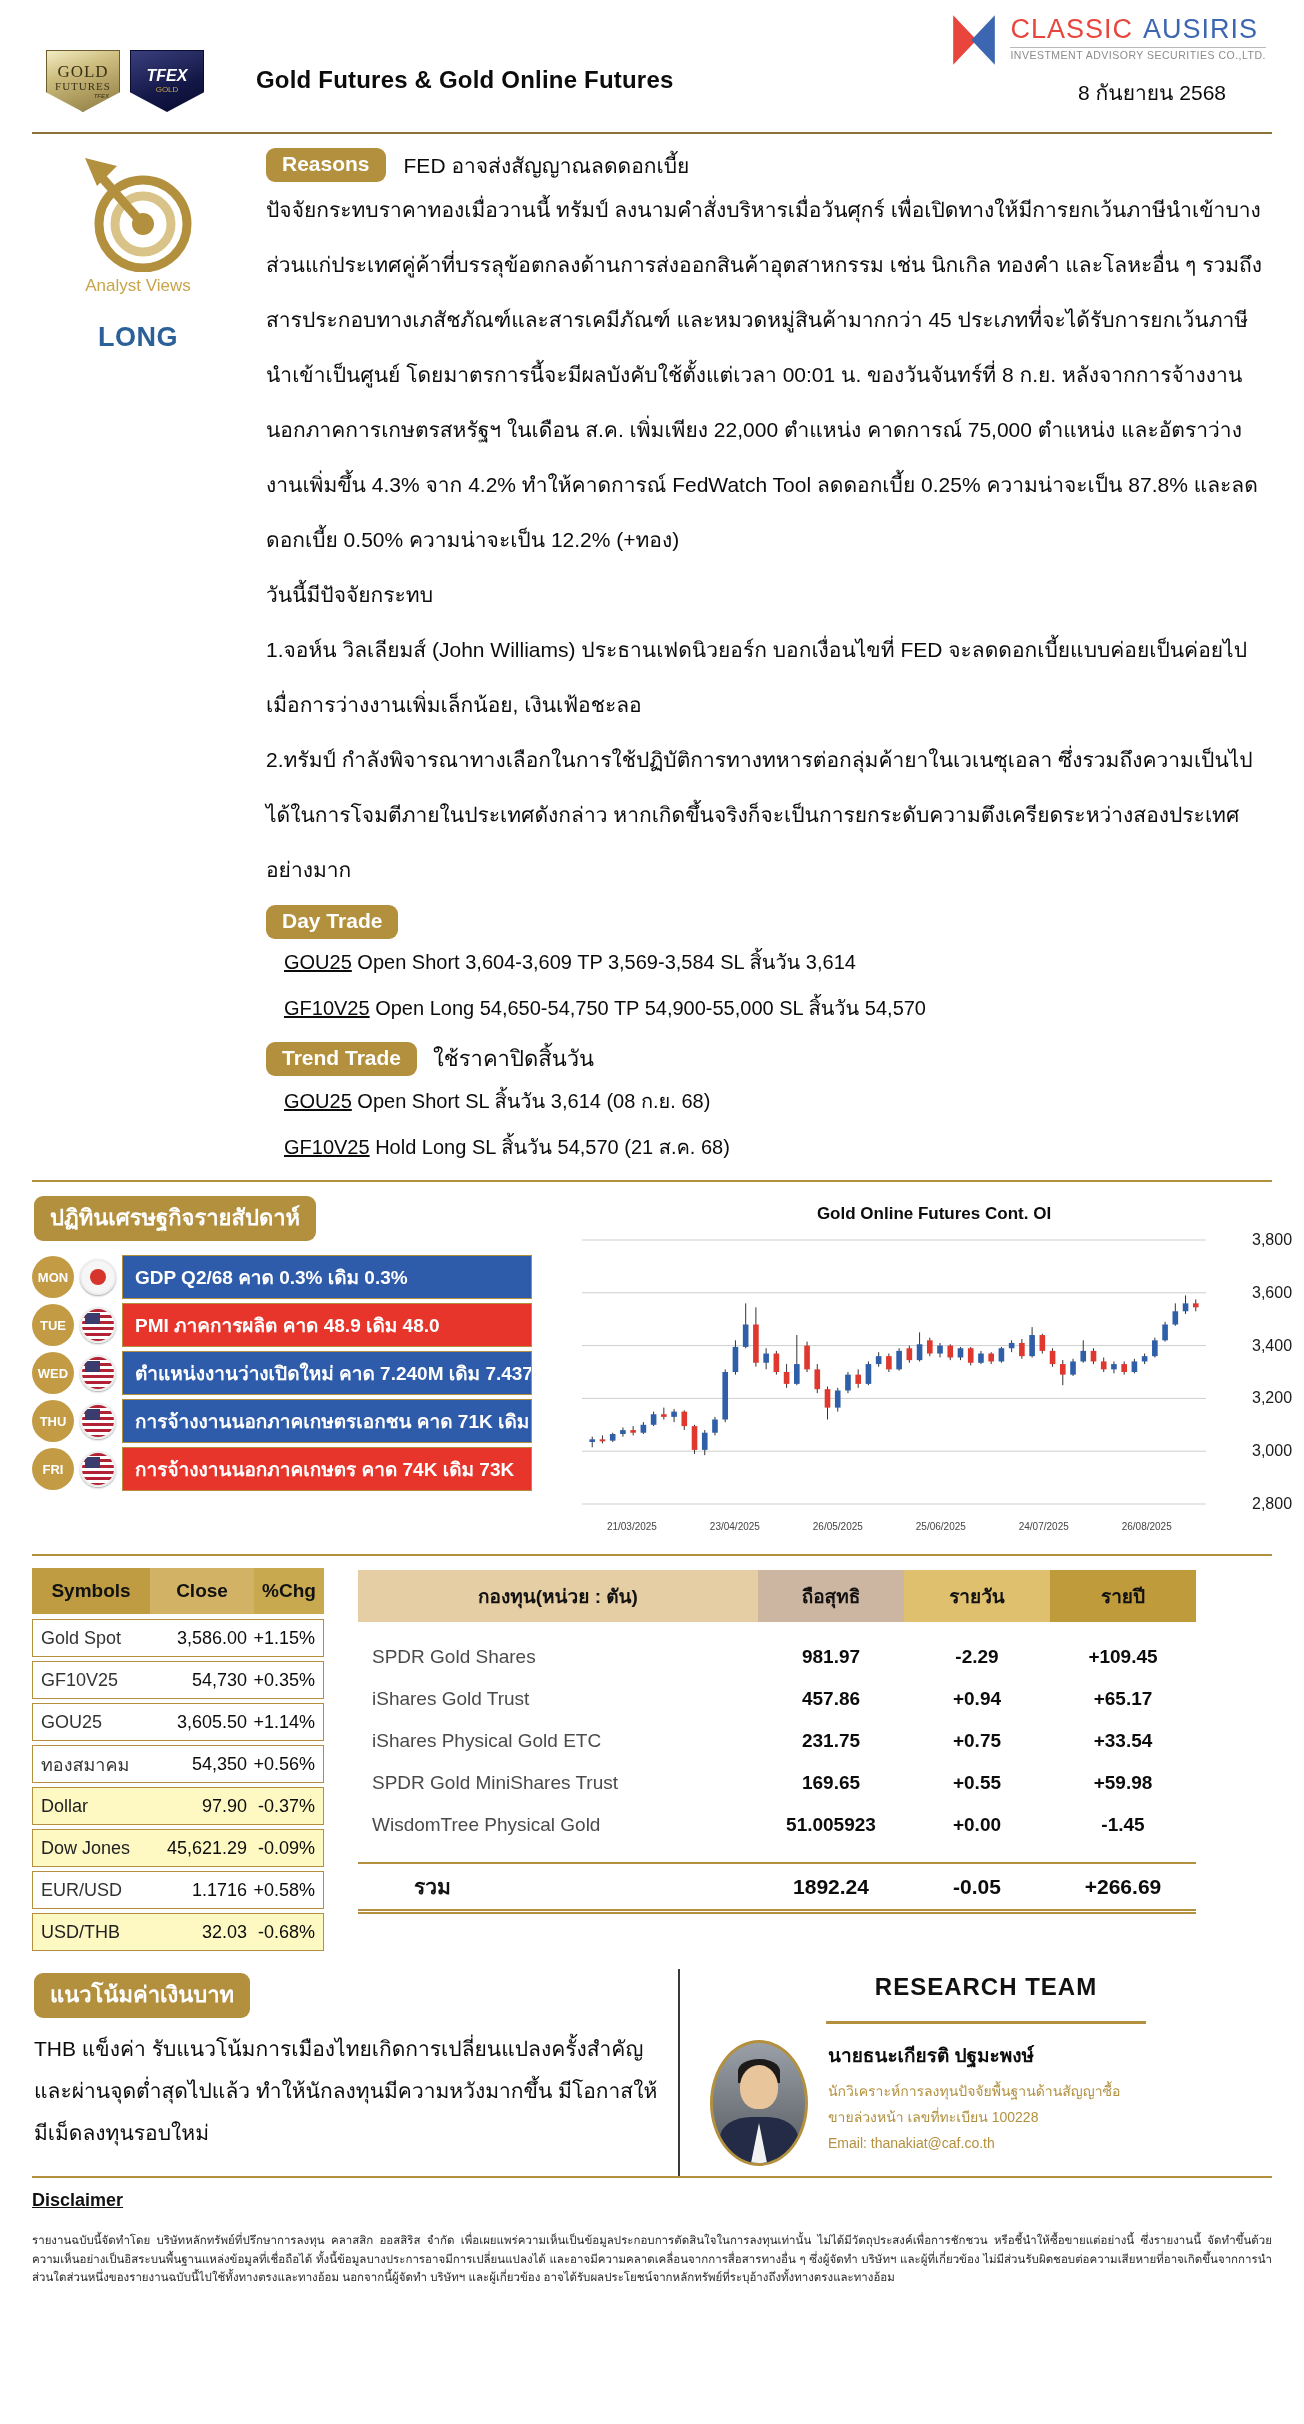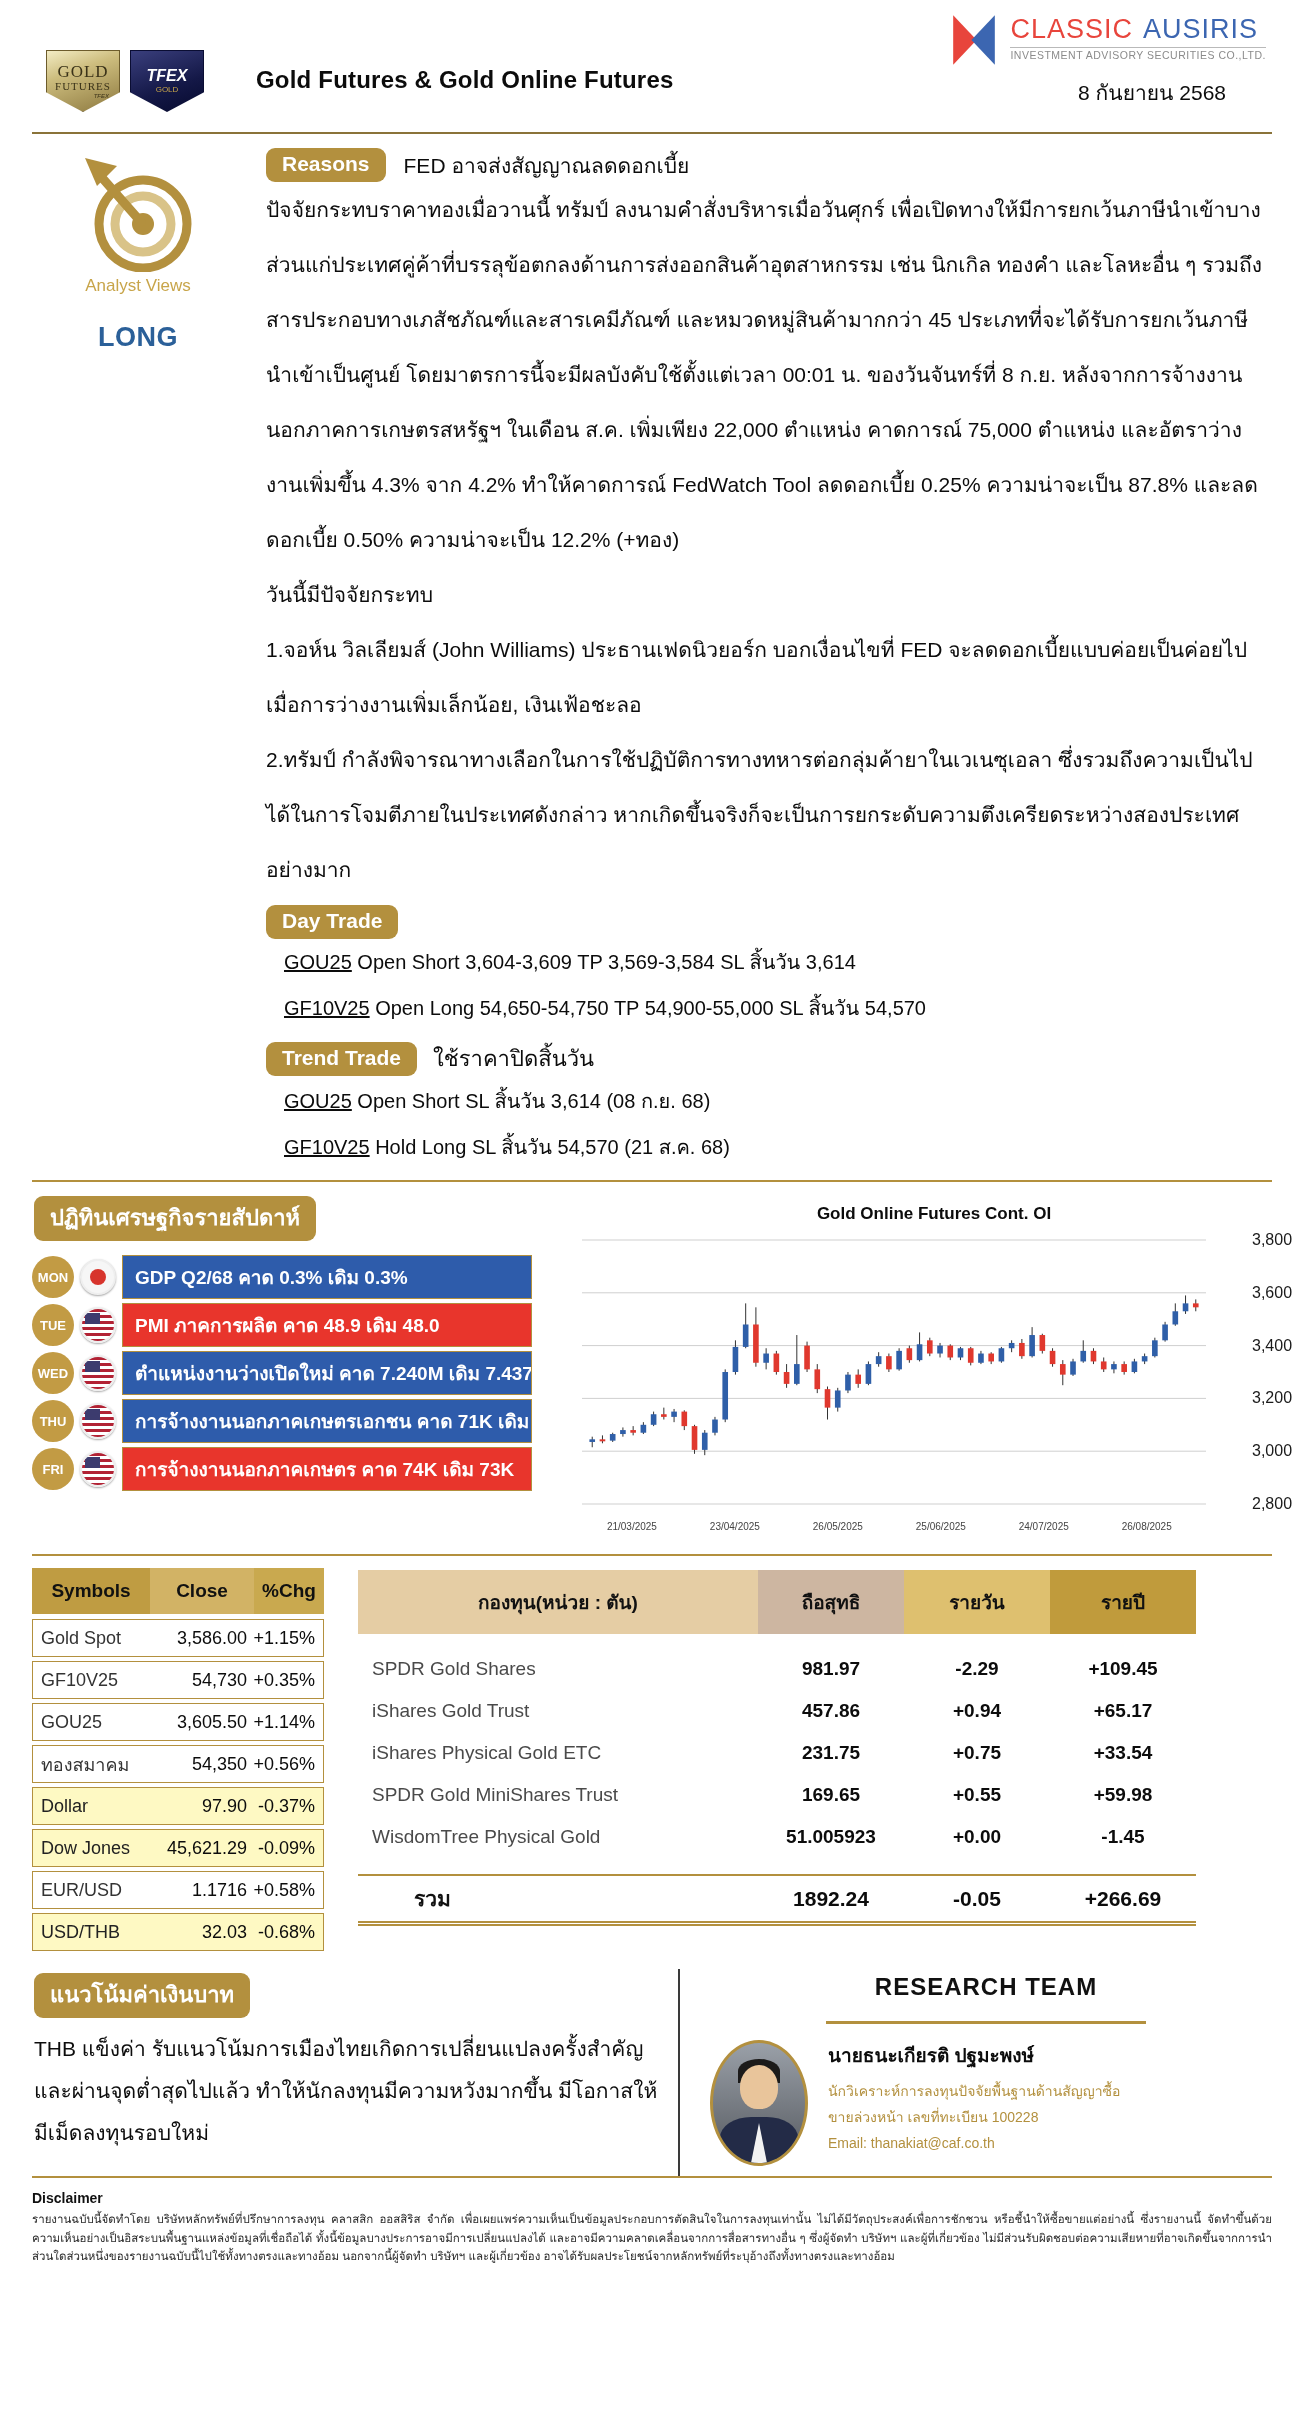--- a/index.html
+++ b/index.html
@@ -72,21 +72,21 @@
   .sym-head .h2 { width:104px; background:#d2b365; }
   .sym-head .h3 { width:70px; background:#c9a94f; }
   .sym-row { display:flex; align-items:center; height:38px; border:1.2px solid #b3903e; margin-bottom:4px; background:#fff; font-size:18px; }
   .sym-row.gold { background:#fef9c3; }
   .s-name { width:112px; padding-left:8px; color:#333; }
   .sym-row.gold .s-name { color:#222; }
   .s-close { width:102px; text-align:right; color:#0c0c0c; }
   .s-chg { flex:1; text-align:right; padding-right:8px; color:#0c0c0c; }
 
   .funds { flex:1; padding-top:2px; }
-  .funds-head { display:flex; height:64px; margin-bottom:14px; }
+  .funds-head { display:flex; height:52px; margin-bottom:14px; }
   .funds-head .fh { display:flex; align-items:center; justify-content:center; font-size:19px; font-weight:bold; color:#111; }
   .fh1 { width:400px; background:#e5cda4; }
   .fh2 { width:146px; background:#cdb6a1; }
   .fh3 { width:146px; background:#dec06f; }
   .fh4 { width:146px; background:#c09b3c; }
   .fund-row { display:flex; align-items:center; height:42px; font-size:19px; }
   .f-name { width:400px; padding-left:14px; color:#4a4a4a; }
   .f-v { width:146px; text-align:center; font-weight:bold; color:#0c0c0c; }
   .fund-total { display:flex; align-items:center; height:52px; margin-top:16px; border-top:2px solid #b3903e; border-bottom:5px double #b3903e; width:838px; font-size:21px; font-weight:bold; }
   .ft-label { width:400px; padding-left:56px; }
@@ -102,21 +102,21 @@
   .portrait { width:98px; height:126px; border-radius:50%/50%; border:3px solid #b3903e; overflow:hidden; flex:0 0 98px; background:linear-gradient(180deg,#9aa0a8,#55595f); position:relative; }
   .portrait .head { position:absolute; left:50%; top:22px; width:38px; height:44px; margin-left:-19px; border-radius:50% 50% 45% 45%; background:#e9c59b; }
   .portrait .hair { position:absolute; left:50%; top:16px; width:42px; height:24px; margin-left:-21px; border-radius:50% 50% 0 0; background:#1c1b1a; }
   .portrait .body { position:absolute; left:50%; bottom:-6px; width:78px; height:52px; margin-left:-39px; border-radius:40% 40% 0 0; background:#232b47; }
   .portrait .shirt { position:absolute; left:50%; bottom:0; width:16px; height:40px; margin-left:-8px; background:#f2f2f2; clip-path:polygon(50% 0,100% 100%,0 100%); }
   .r-info .r-name { font-size:19px; font-weight:bold; color:#0c0c0c; margin-bottom:8px; }
   .r-info .r-line { font-size:14px; color:#b3903e; line-height:26px; }
 
   
   .disclaimer { margin-top:12px; }
-  .disc-title { font-size:14px; font-weight:bold; margin-bottom:4px; }
+  .disc-title { font-size:18px; font-weight:bold; text-decoration:underline; margin-bottom:20px; }
   .disc-text { font-size:11.5px; color:#2a2a2a; line-height:1.62; text-align:justify; }
 
   svg text { font-family:"Liberation Sans","DejaVu Sans",sans-serif; }
 </style>
 </head>
 <body>
 
 <div class="page">
 
   <div class="header">

